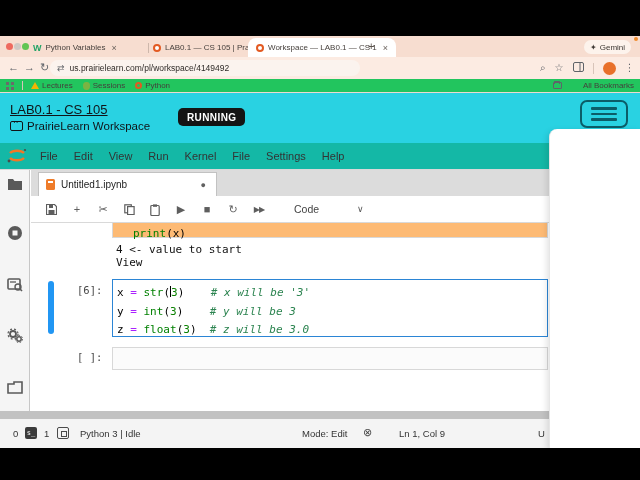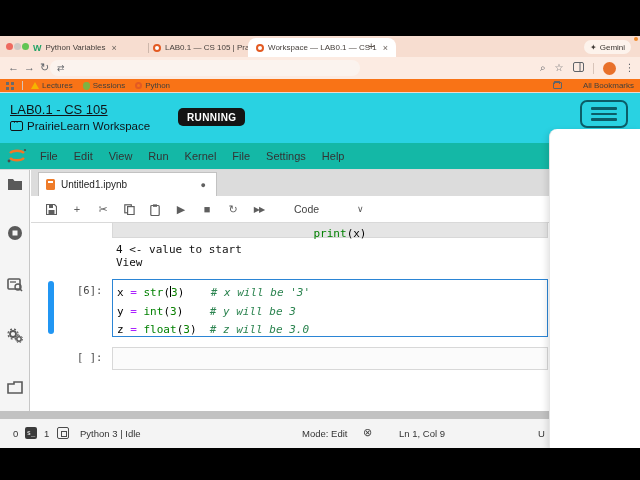--- a/index.html
+++ b/index.html
@@ -29,21 +29,21 @@
   .nav-ic { position:absolute; top:4px; font-size:11px; color:#5f6368; }
   .url-pill { position:absolute; left:50px; top:3px; width:310px; height:16px; background:#fbf3ee;
     border-radius:8px; display:flex; align-items:center; padding:0 7px; gap:5px; }
   .url-pill .site-ic { font-size:9px; color:#5f6368; }
   .url-text { font-size:8.5px; color:#2f2b28; }
   .tb-right { position:absolute; top:3px; height:16px; display:flex; align-items:center; gap:9px; }
   .mini-ic { color:#5f6368; font-size:10px; line-height:1; }
   .avatar { width:13px; height:13px; border-radius:50%; background:#e8702a; }
   .vdiv { width:1px; height:11px; background:#d8c4b9; }
 
-  .bookmarks { position:absolute; left:0; top:79px; width:640px; height:14px; background:#f97316;
+  .bookmarks { position:absolute; left:0; top:79px; width:640px; height:14px; background:#22c55e;
     border-bottom:1px solid #ecd9cf; display:flex; align-items:center; font-size:8px; color:#44403c; }
   .bm-item { display:flex; align-items:center; gap:3px; margin-right:10px; }
   .apps-grid { margin-left:6px; margin-right:8px; width:8px; height:8px;
     background:
       linear-gradient(#6a6a6a,#6a6a6a) 0 0/3px 3px no-repeat,
       linear-gradient(#6a6a6a,#6a6a6a) 5px 0/3px 3px no-repeat,
       linear-gradient(#6a6a6a,#6a6a6a) 0 5px/3px 3px no-repeat,
       linear-gradient(#6a6a6a,#6a6a6a) 5px 5px/3px 3px no-repeat; }
   .bm-div { width:1px; height:9px; background:#d8c4b9; margin-right:8px; }
   .drive-ic { width:0; height:0; border-left:4px solid transparent; border-right:4px solid transparent; border-bottom:7px solid #f5b400; position:relative; }
@@ -89,22 +89,22 @@
   .nb-toolbar { position:absolute; left:31px; top:53px; width:609px; height:27px; background:#fff;
     border-bottom:1px solid #d9d9d9; display:flex; align-items:center; color:#5e5e5e; }
   .tbi { width:26px; text-align:center; font-size:11px; }
   .tbi svg { vertical-align:middle; }
   .celltype { margin-left:22px; font-size:10.5px; color:#444; }
   .ct-chevron { margin-left:38px; font-size:9px; color:#555; }
 
   .nb-content { position:absolute; left:31px; top:80px; width:609px; height:188px; background:#fff; }
   code, .mono { font-family:"DejaVu Sans Mono", monospace; font-size:11px; white-space:pre; }
 
-  .cell1-box { position:absolute; left:81px; top:0px; width:436px; height:15px; background:#e5e5e5;
-    border:1px solid #d8d8d8; border-top:none; padding-left:20px;text-align:center; }
+  .cell1-box { position:absolute; left:81px; top:0px; width:436px; height:15px; background:#fdba74;
+    border:1px solid #d8d8d8; border-top:none; padding-left:20px; }
   .out { position:absolute; left:85px; color:#111; }
   .out1 { top:20px; } .out2 { top:33px; }
 
   .sel-bar { position:absolute; left:17px; top:58px; width:6px; height:53px; background:#2196f3; border-radius:3px; }
   .prompt { position:absolute; left:46px; color:#484848; font-size:10.5px; }
   .p6 { top:61px; } .pe { top:128px; }
   .cell6-box { position:absolute; left:81px; top:56px; width:436px; height:58px; background:#fff;
     border:1.5px solid #2b85d5; padding:3px 0 0 4px; line-height:16.5px; }
   .tok-op { color:#aa22ff; }
   .tok-fn { color:#008000; }
@@ -163,20 +163,21 @@
     </div>
   </div>
   <div class="rec-dot"></div>
 
   <div class="chrome-toolbar">
     <span class="nav-ic" style="left:8px;">←</span>
     <span class="nav-ic" style="left:24px;">→</span>
     <span class="nav-ic" style="left:40px;">↻</span>
     <div class="url-pill">
       <span class="site-ic">⇄</span>
+      <span class="url-text">us.prairielearn.com/pl/workspace/4149492</span>
     </div>
     <div class="tb-right" style="left:540px;">
       <span class="mini-ic">⌕</span>
       <span class="mini-ic">☆</span>
       <span class="mini-ic"><svg width="11" height="10" viewBox="0 0 11 10">
             <rect x="0.5" y="0.5" width="10" height="9" rx="1.5" fill="none" stroke="#5f6368"></rect>
             <line x1="7" y1="1" x2="7" y2="9" stroke="#5f6368"></line>
           </svg></span>
       <span class="vdiv"></span>
       <span class="avatar"></span>

